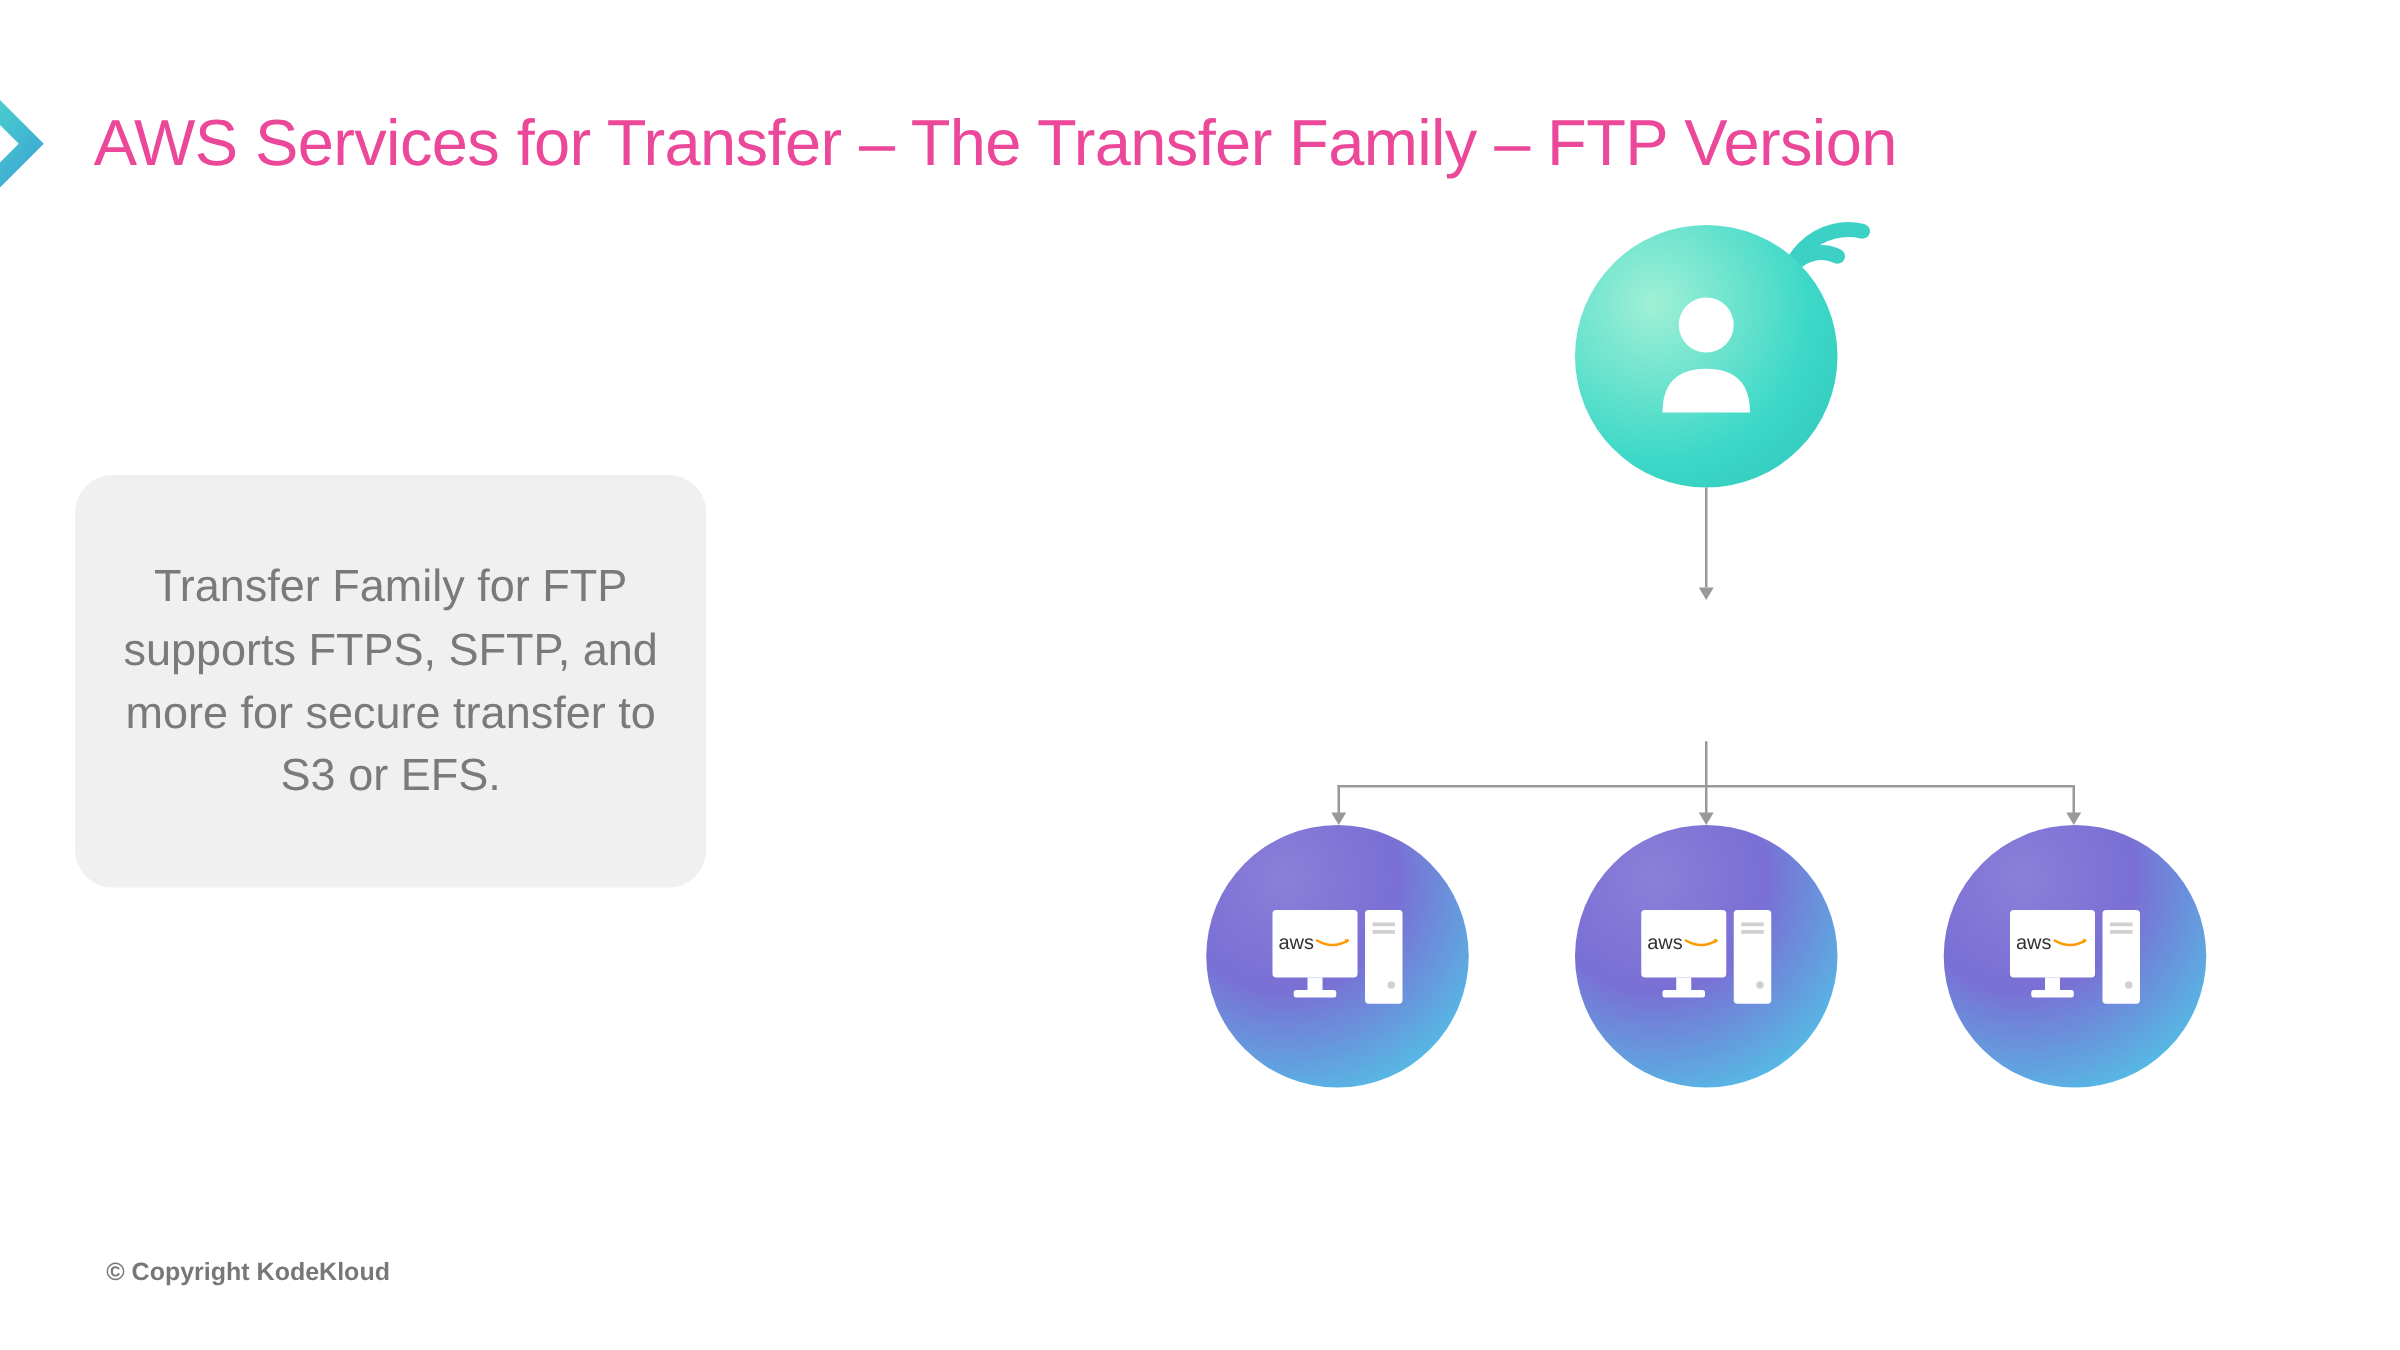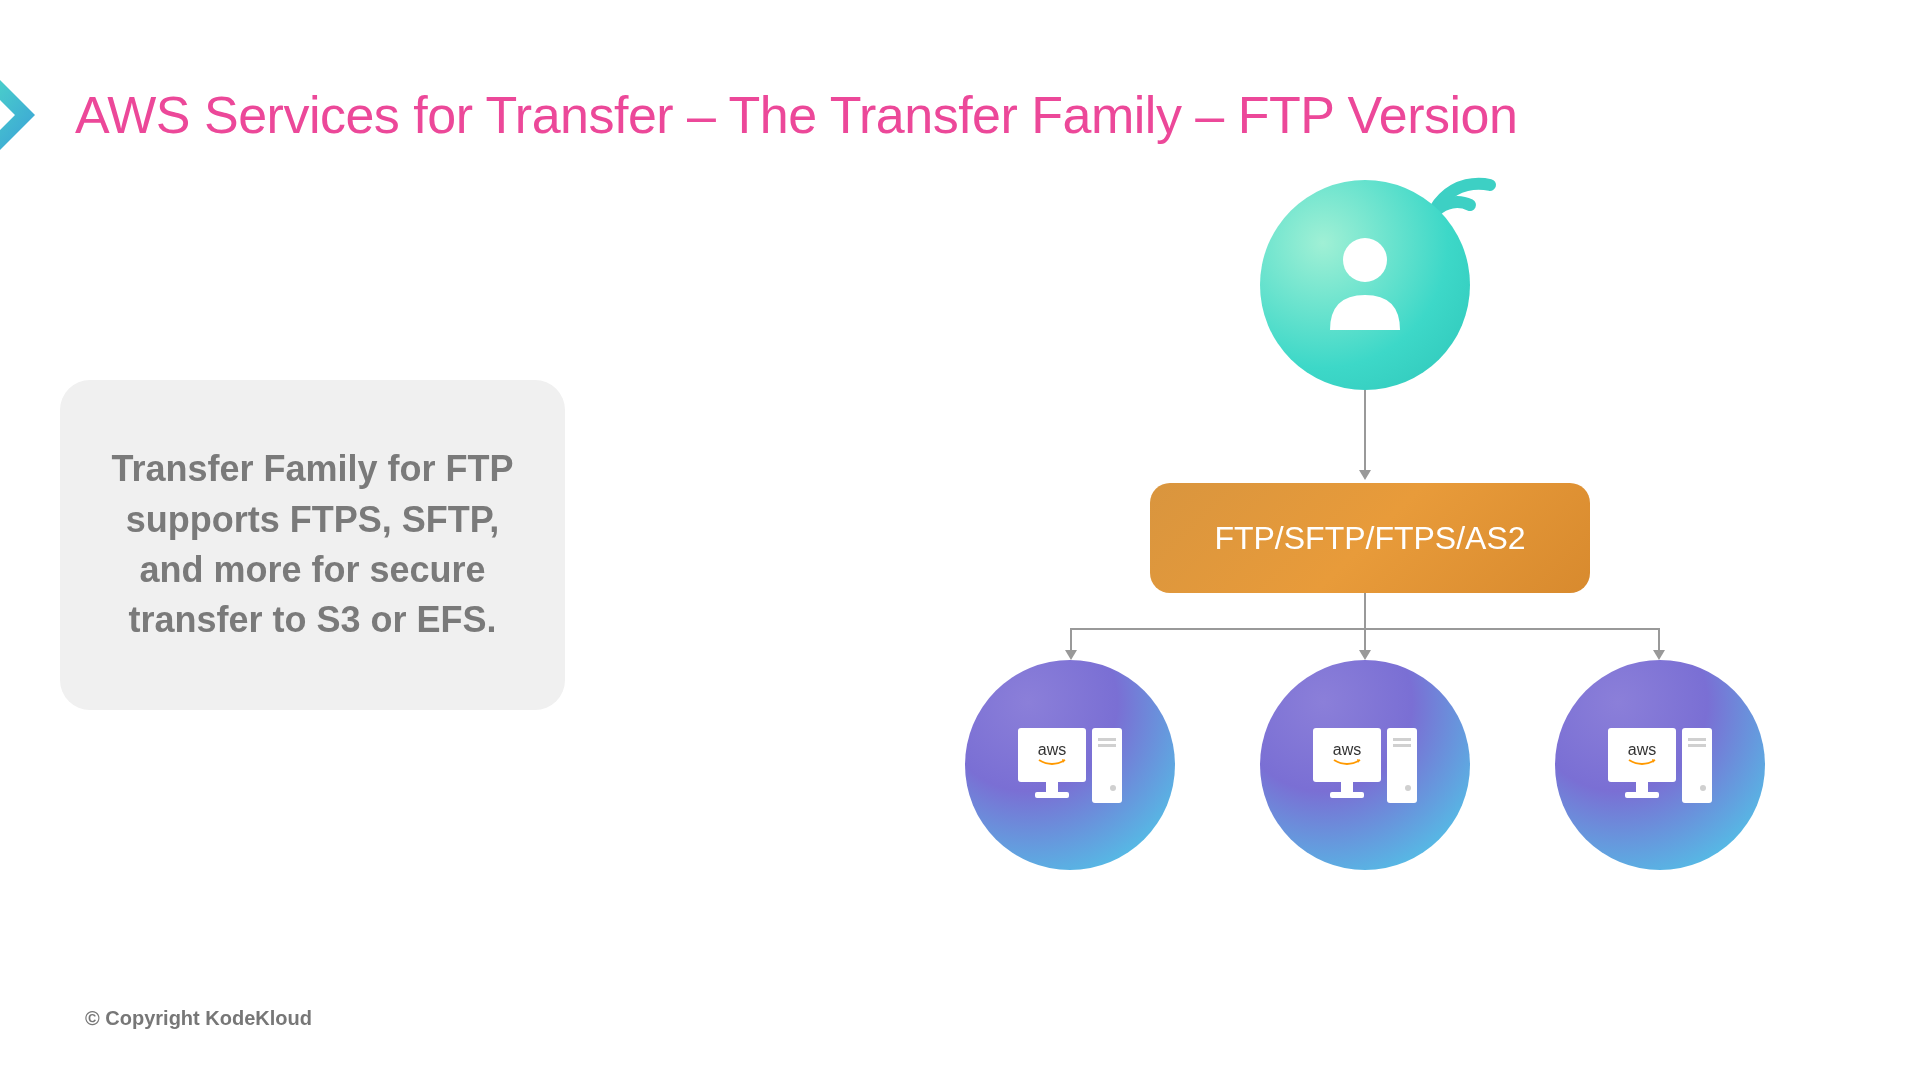--- a/index.html
+++ b/index.html
@@ -42,21 +42,21 @@
       padding: 40px 30px;
       display: flex;
       align-items: center;
       justify-content: center;
       text-align: center;
     }
     .info-text {
       font-size: 36px;
       line-height: 1.4;
       color: #7a7a7a;
-      font-weight: 700;
+      font-weight: 400;
     }
     .diagram {
       position: absolute;
       left: 940px;
       top: 180px;
       width: 870px;
       height: 720px;
     }
     .user-circle {
       position: absolute;
@@ -116,21 +116,20 @@
       position: relative;
     }
     .monitor-screen {
       width: 68px;
       height: 54px;
       background: #ffffff;
       border-radius: 3px;
       display: flex;
       align-items: center;
       justify-content: center;
-      flex-direction: column;
     }
     .monitor-stand {
       width: 12px;
       height: 10px;
       background: #ffffff;
       margin: 0 auto;
     }
     .monitor-base {
       width: 34px;
       height: 6px;
@@ -252,23 +251,20 @@
   <div class="user-circle">
     <svg width="100" height="110" viewBox="0 0 100 110">
       <circle cx="50" cy="30" r="22" fill="#ffffff"></circle>
       <path d="M 15 100 Q 15 65 50 65 Q 85 65 85 100 Z" fill="#ffffff"></path>
     </svg>
   </div>
 
   <div class="arrow-line vert-line-1"></div>
   <div class="arrow-head ah-1"></div>
 
-  <div class="protocol-box">
-    <span>FTP/SFTP/FTPS/AS2</span>
-  </div>
 
   <div class="arrow-line vert-line-2"></div>
   <div class="arrow-line horiz-line"></div>
   <div class="arrow-line vert-branch branch-1"></div>
   <div class="arrow-line vert-branch branch-2"></div>
   <div class="arrow-line vert-branch branch-3"></div>
   <div class="arrow-head ah-b1"></div>
   <div class="arrow-head ah-b2"></div>
   <div class="arrow-head ah-b3"></div>
 

